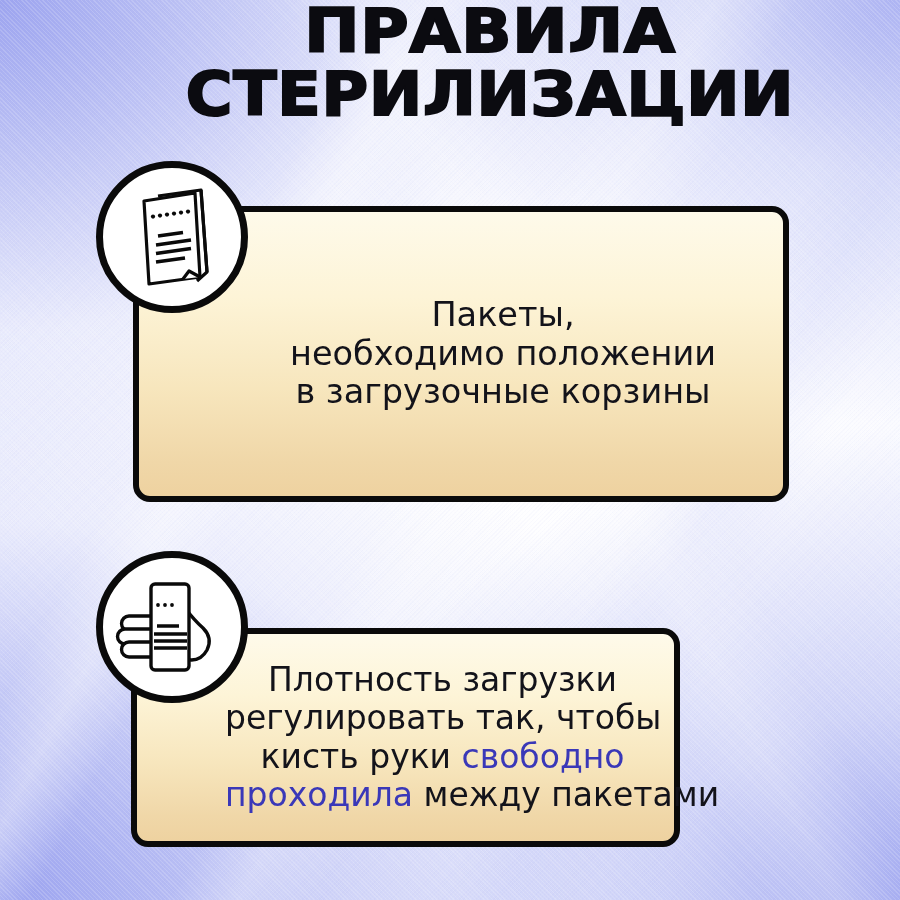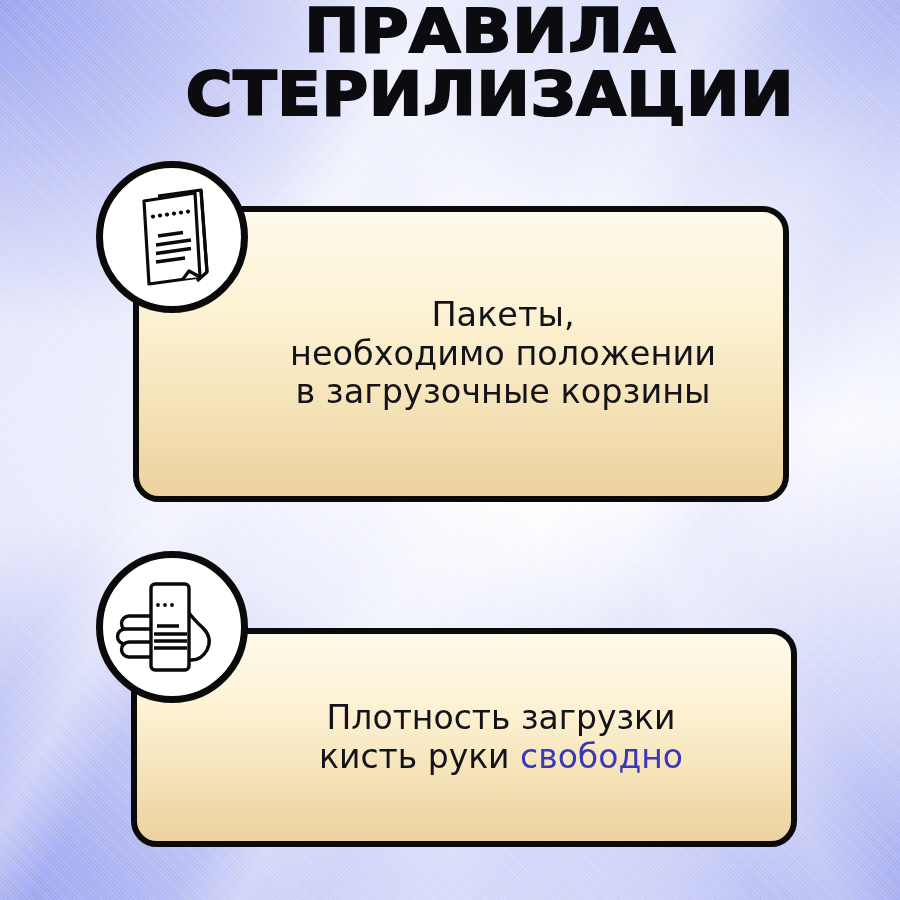--- a/index.html
+++ b/index.html
@@ -76,29 +76,29 @@
     paint-order: stroke fill;
   }
   #title-line-1 { font-size: 60px; transform: scaleX(1.10); }
   #title-line-2 { font-size: 60px; transform: scaleX(1.06); margin-top: 4px; }
 
   
   .card {
     position: absolute;
     box-sizing: border-box;
     border: 6px solid #0a0a0a;
-    border-radius: 26px;
+    border-radius: 17px;
     background: linear-gradient(180deg, #fefaea 0%, #fdf4d7 30%, #f7e6bd 62%, #f0d7a8 88%, #eed2a0 100%);
     display: flex;
     align-items: center;
     justify-content: center;
     z-index: 3;
   }
   #card-1 { left: 133px; top: 206px; width: 656px; height: 296px; }
-  #card-2 { left: 131px; top: 628px; width: 666px; height: 219px; }
+  #card-2 { left: 131px; top: 628px; width: 549px; height: 219px; }
 
   .card-text {
     width: 100%;
     box-sizing: border-box;
     text-align: center;
     color: #13131a;
     font-family: "DejaVu Sans", sans-serif;
     font-weight: 400;
     line-height: 1.16;
   }
@@ -143,21 +143,23 @@
     <div class="card-text" id="card-1-text">
         <span class="ln"><span>Пакеты,</span></span>
         <span class="ln"><span>необходимо положении</span></span>
         <span class="ln"><span>в загрузочные корзины</span></span>
       </div>
   </div>
 
   <div class="card" id="card-2">
     <div class="card-text" id="card-2-text">
         <span class="ln"><span>Плотность загрузки</span></span>
+        <span class="ln"><span>регулировать так, чтобы</span></span>
         <span class="ln"><span>кисть руки </span><span class="hl">свободно</span></span>
+        <span class="ln"><span class="hl">проходила</span><span> между пакетами</span></span>
       </div>
   </div>
 
   <div class="icon-badge" id="icon-badge-1">
     <span>
       <svg width="122" height="122" viewBox="0 0 122 122" aria-hidden="true">
         <g fill="none" stroke="#0a0a0a" stroke-width="3.2" stroke-linejoin="round">
 
           <path d="M47 20 L90 14 L96 96 L86 105" fill="#ffffff"></path>
           <path d="M90 14 L96 96"></path>

